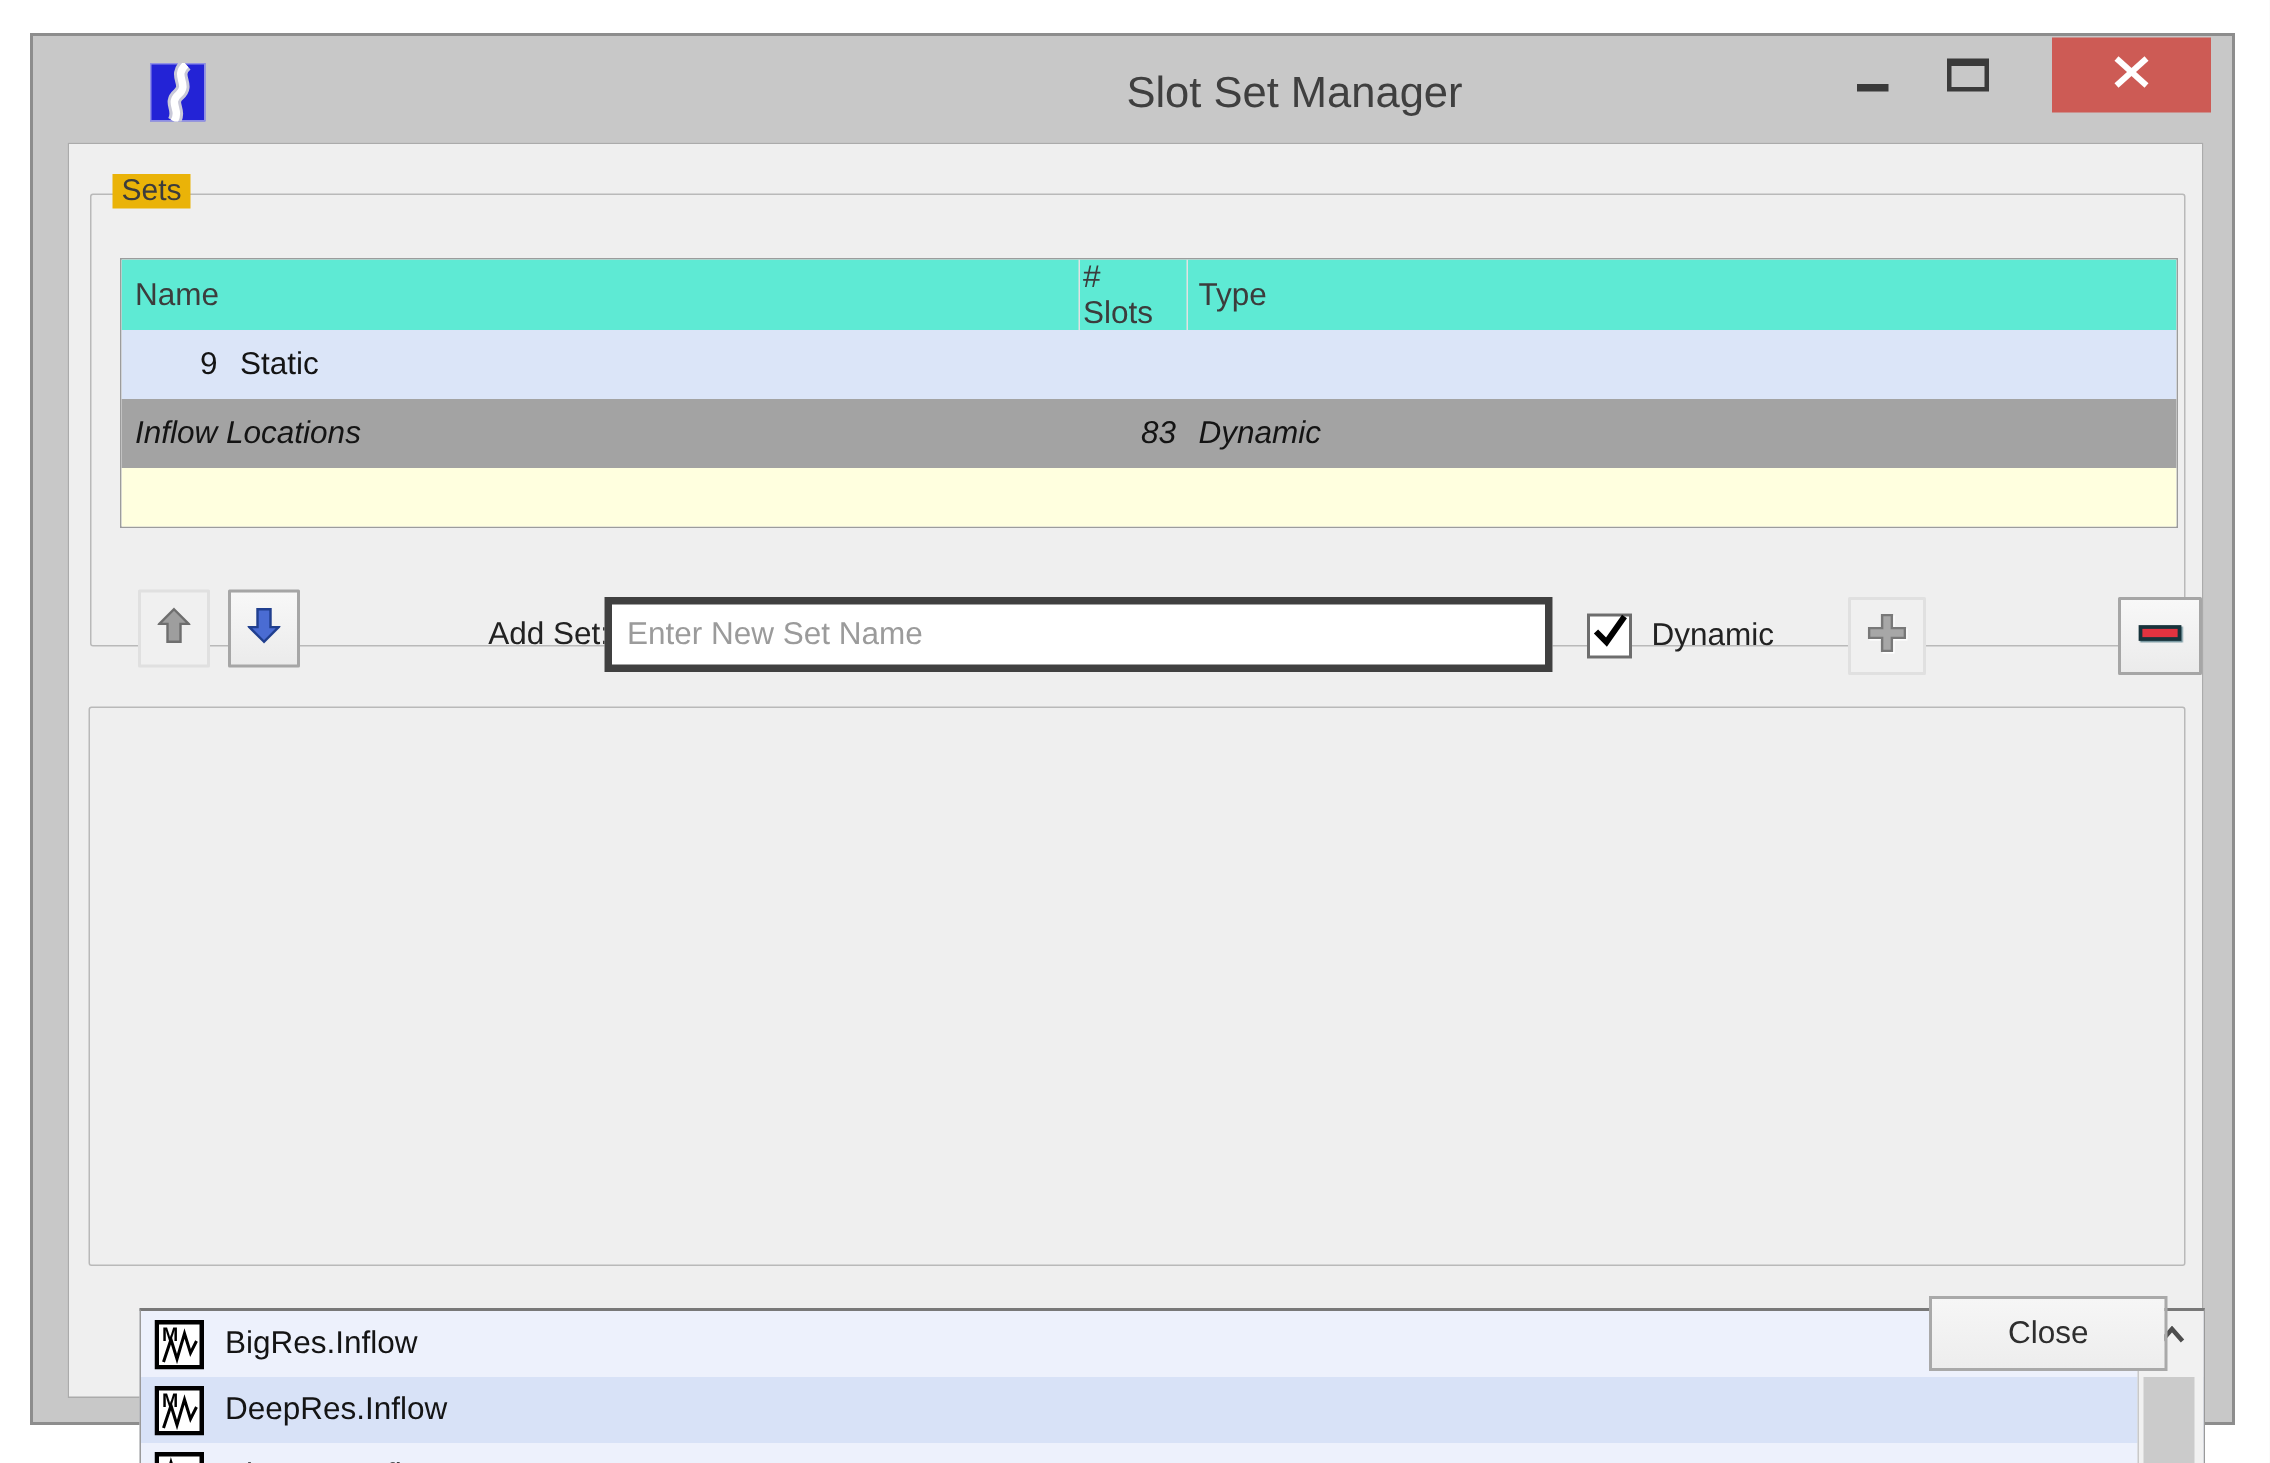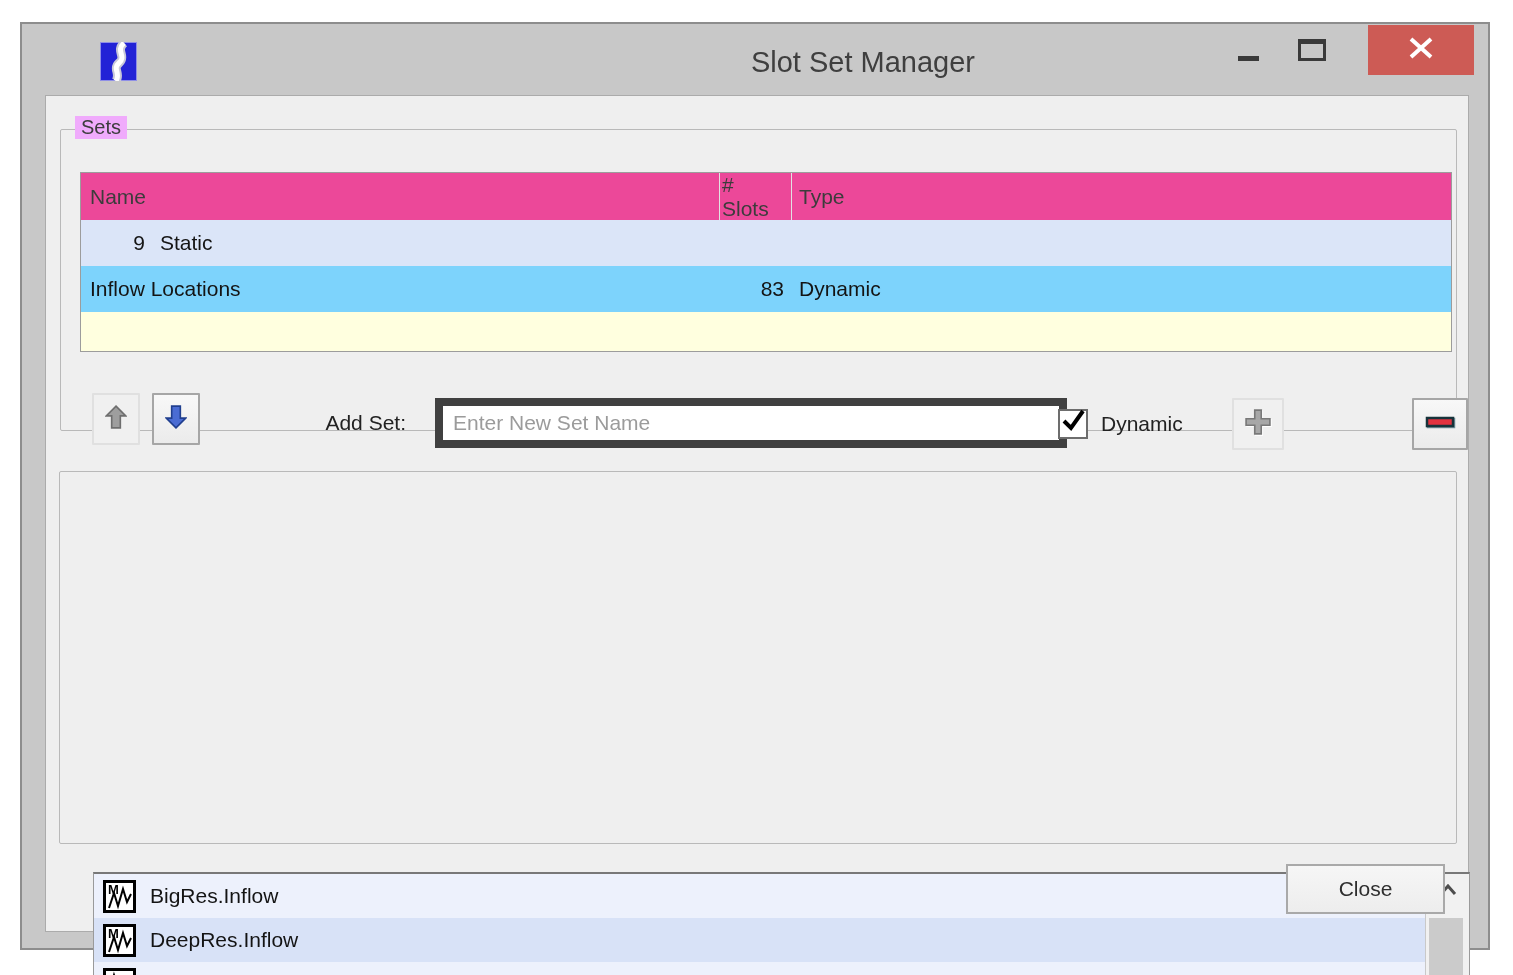--- a/index.html
+++ b/index.html
@@ -29,36 +29,36 @@
   .client {
     position:absolute; left:23px; top:71px; width:1424px; height:837px;
     background:#efefef; border:1px solid #ababab;
   }
 
   
   .groupbox { position:absolute; border:1px solid #b9b9b9; border-radius:2px; }
   .gb-sets  { left:14px;  top:33px;  width:1397px; height:302px; }
   .gb-slots { left:13px;  top:375px; width:1398px; height:373px; }
   .gb-label {
-    position:absolute; top:-14px; left:14px; padding:0 6px; background:#f0abfc;
+    position:absolute; top:-14px; left:14px; padding:0 6px; background:#eab308;
     font-size:20px; color:#3c3c3c; white-space:nowrap;
   }
 
   
   .sets-table {
     position:absolute; left:19px; top:42px; width:1372px; height:180px;
     background:#ffffff; border:1px solid #9c9c9c; overflow:hidden;
     font-size:21px; color:#141414;
   }
   .t-row { display:flex; width:100%; }
-  .t-header { height:47px; background:#ec4899; color:#3c3c3c; }
+  .t-header { height:47px; background:#5eead4; color:#3c3c3c; }
   .t-header .c-name, .t-header .c-slots { border-right:1px solid #e2e2e2; }
   .t-data { height:46px; }
   .row-selected { background:#dbe5f8; }
-  .row-dynamic  { background:#7dd3fc; }
+  .row-dynamic  { background:#a3a3a3;font-style:italic; }
   .t-filler { height:41px; background:#ffffdf; }
   .c-name  { width:639px; padding-left:9px; display:flex; align-items:center; }
   .c-slots { width:72px;  padding-right:8px; display:flex; align-items:center; justify-content:flex-end; }
   .t-header .c-slots { justify-content:flex-start; padding-left:2px; }
   .c-type  { flex:1; padding-left:7px; display:flex; align-items:center; }
   .cell-focus { outline:1px dotted #444; outline-offset:-2px; }
 
   
   .sq-btn {
     position:absolute; display:flex; align-items:center; justify-content:center;
@@ -72,22 +72,22 @@
   .m1 { left:1351px; top:268px; width:56px; height:52px; }
   .sh-red   { filter:drop-shadow(1.5px 1.5px 0 rgba(62,110,122,.7)); }
   .sh-dis   { filter:drop-shadow(1px 1px 0 #ffffff); }
 
   
   .addset-label {
     position:absolute; left:230px; top:268px; width:115px; height:50px; line-height:50px;
     text-align:right; font-size:21px; color:#222;
   }
   .addset-input {
-    position:absolute; left:374px; top:268px; width:632px; height:50px;
-    border:8px solid #404040; background:#ffffff; font-family:"Liberation Sans",sans-serif;
+    position:absolute; left:342px; top:268px; width:632px; height:50px;
+    border:5px solid #404040; background:#ffffff; font-family:"Liberation Sans",sans-serif;
     font-size:21px; padding:0 10px; color:#222;
   }
   .addset-input::placeholder { color:#9b9b9b; opacity:1; }
   .checkbox {
     position:absolute; left:997px; top:279px; width:30px; height:30px;
     background:#ffffff; border:2px solid #6d6d6d; display:flex; align-items:center; justify-content:center;
   }
   .checkbox svg { overflow:visible; margin-top:-4px; }
   .checkbox-label { position:absolute; left:1040px; top:270px; height:48px; line-height:48px; font-size:21px; color:#222; }
 

